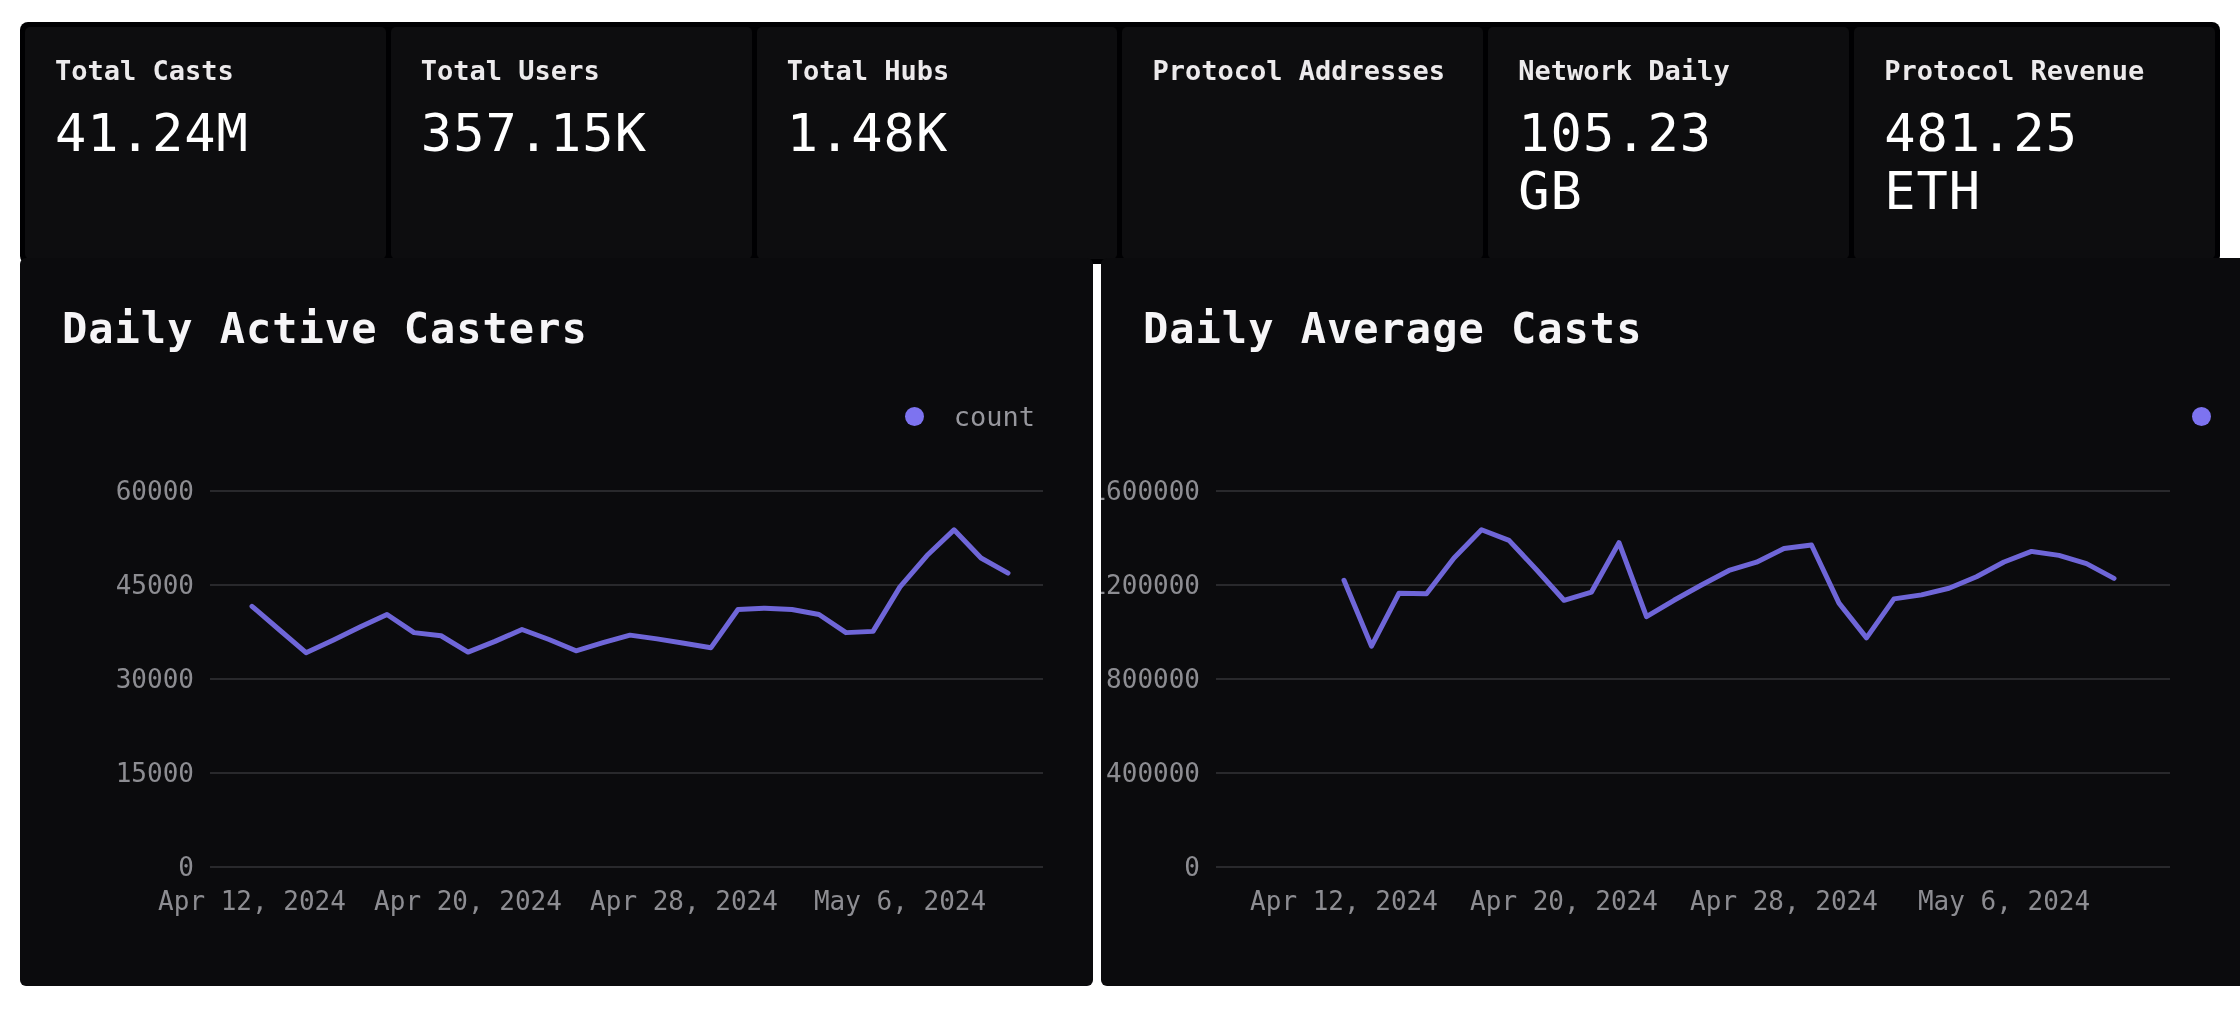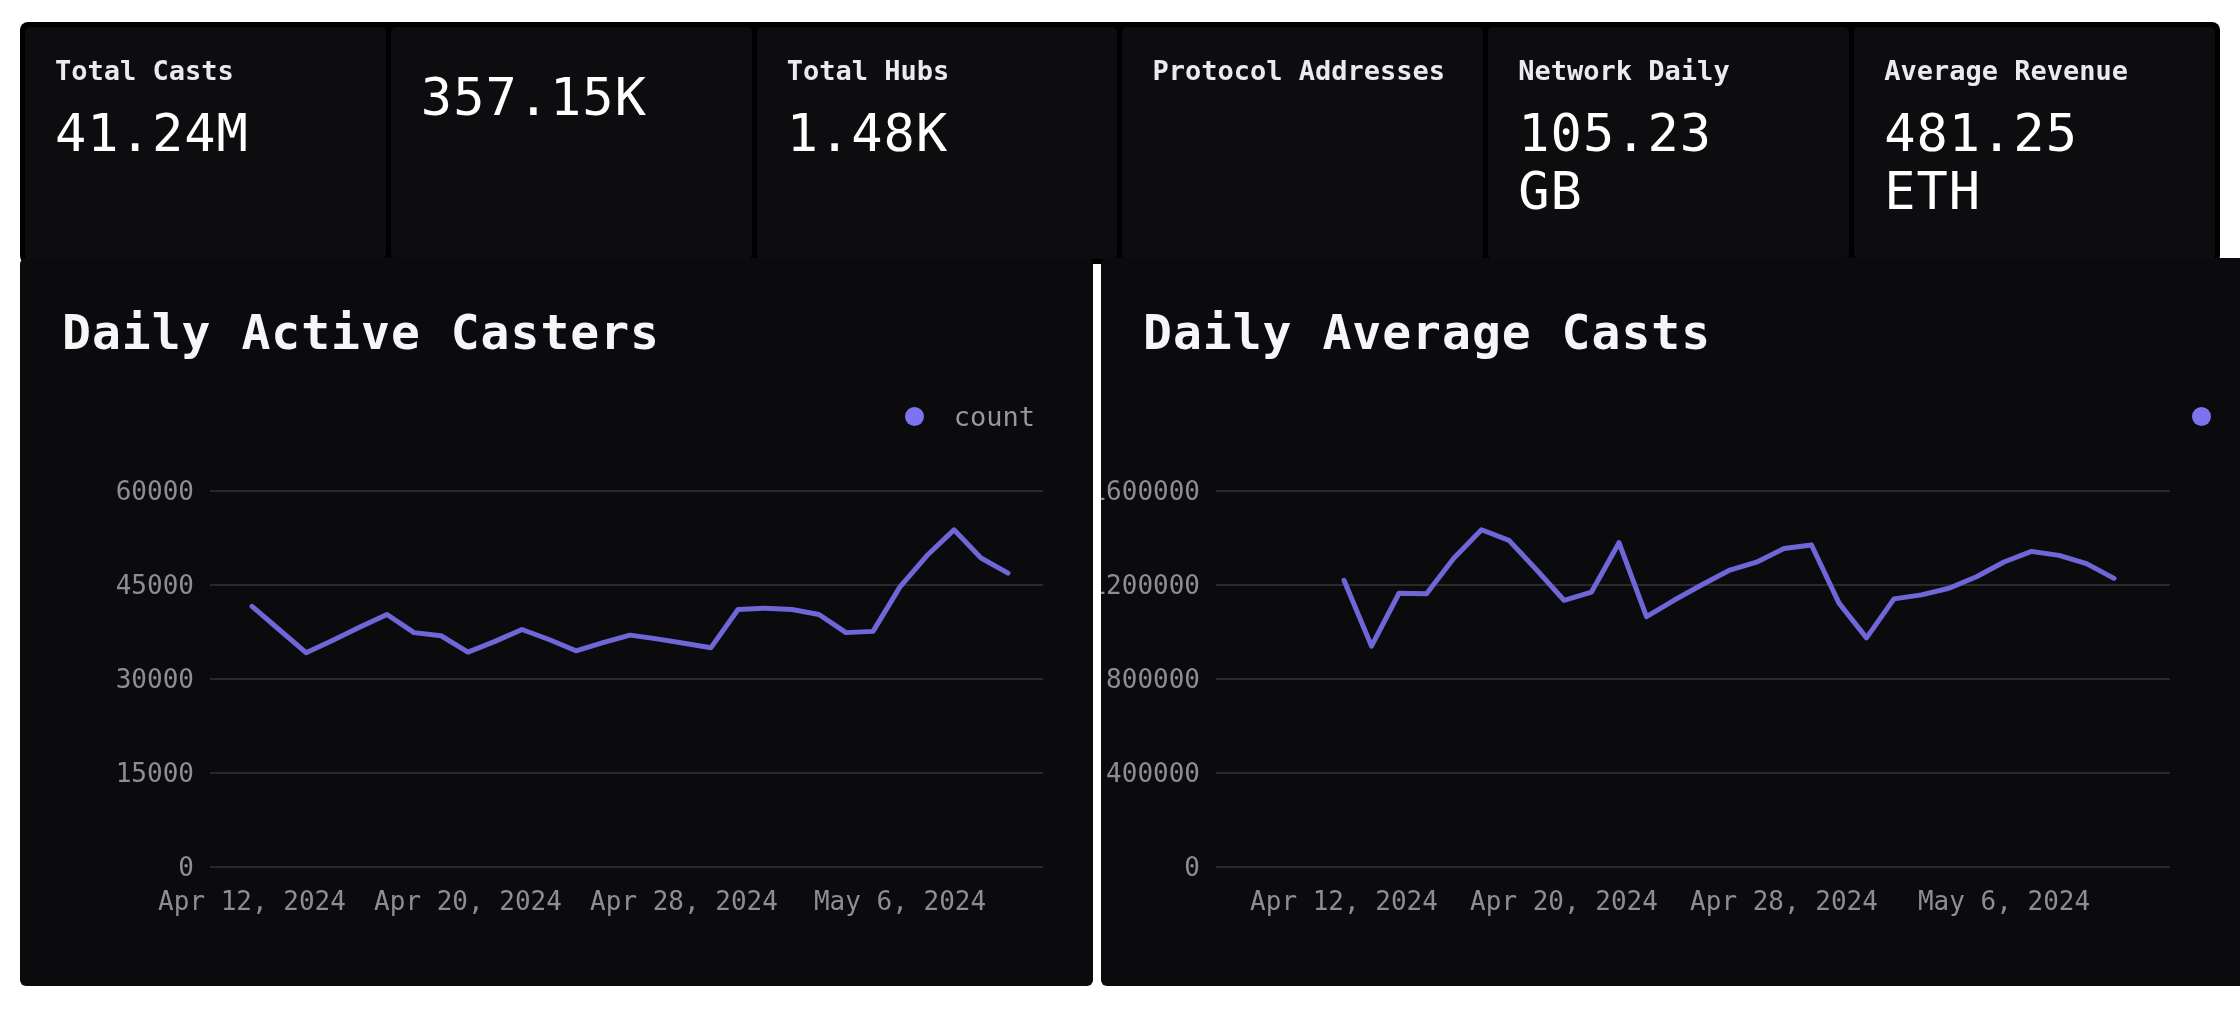--- a/index.html
+++ b/index.html
@@ -13,53 +13,54 @@
   .card .label{font-size:27px;font-weight:700;color:#eceaec;line-height:1.32;}
   .card .value{font-size:52px;font-weight:500;color:#ffffff;margin-top:15px;line-height:1.12;letter-spacing:1px;}
   .card .unit{display:block;}
   .card .unit:empty{display:none;}
 
   
   .charts{position:absolute;left:20px;top:258px;display:flex;gap:8px;}
   .panel{position:relative;height:728px;background:#0b0b0d;border-radius:6px;overflow:hidden;}
   .panel.left{width:1073px;}
   .panel.right{width:1279px;}
-  .chart-title{position:absolute;left:42px;top:46px;margin:0;font-size:48px;font-weight:700;
+  .chart-title{position:absolute;left:42px;top:46px;margin:0;font-size:42px;font-weight:700;
     color:#f6f5f7;letter-spacing:1px;}
   .legend{position:absolute;top:143px;right:58px;display:flex;align-items:center;gap:30px;}
   .legend .dot{width:19px;height:19px;border-radius:50%;}
   .legend .legend-label{font-size:27px;color:#97979d;}
   svg.plot{position:absolute;left:0;top:0;display:block;}
 </style>
 </head>
 <body>
 
 <div class="page">
 
   <section class="stats">
     <div class="card">
       <div class="label">Total Casts</div>
       <div class="value"><span>41.24M</span></div>
     </div>
     <div class="card">
+      <div class="label">Total Users</div>
       <div class="value"><span>357.15K</span></div>
     </div>
     <div class="card">
       <div class="label">Total Hubs</div>
       <div class="value"><span>1.48K</span></div>
     </div>
     <div class="card">
       <div class="label">Protocol Addresses</div>
     </div>
     <div class="card">
       <div class="label">Network Daily</div>
       <div class="value"><span>105.23</span><span class="unit">GB</span></div>
     </div>
     <div class="card">
-      <div class="label">Average Revenue</div>
+      <div class="label">Protocol Revenue</div>
       <div class="value"><span>481.25</span><span class="unit">ETH</span></div>
     </div>
   </section>
 
   <section class="charts">
     <div class="panel left">
       <h2 class="chart-title">Daily Active Casters</h2>
       <div class="legend">
         <span class="dot" id="dot-0" style="background: rgb(125, 115, 240);"></span>
         <span class="legend-label">count</span>

